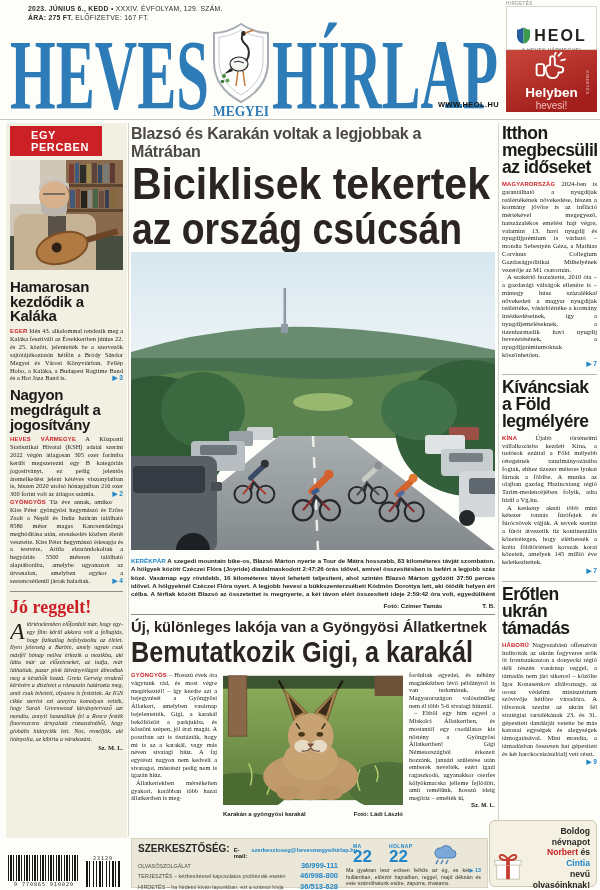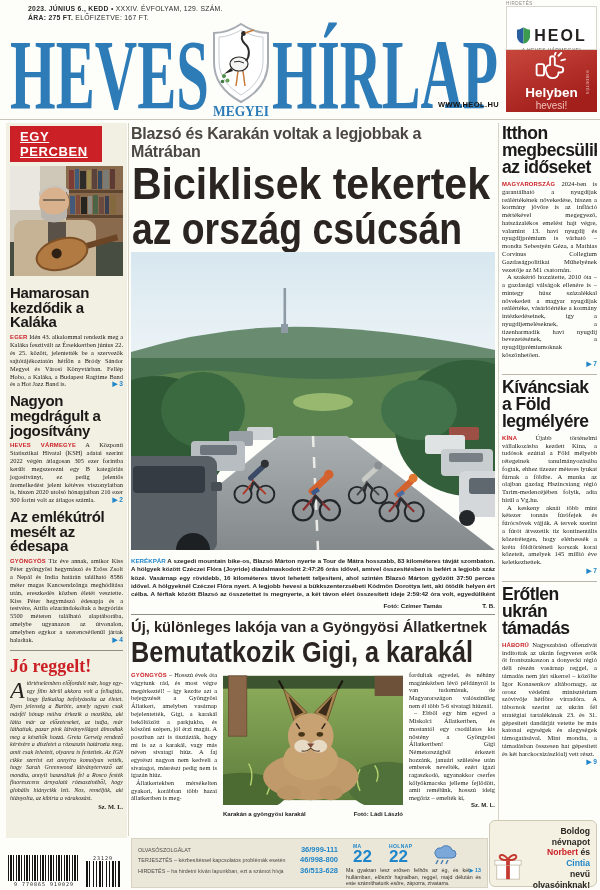--- a/index.html
+++ b/index.html
@@ -25,22 +25,22 @@
   .helyben .l1{font-size:13.5px;font-weight:bold;margin-top:1px;}
   .helyben .l2{font-size:10px;color:#f3c3bd;}
   .ad-side{position:absolute;right:-2px;top:30px;transform:rotate(90deg);font-size:4px;color:#e7b7b2;letter-spacing:.5px;}
 
   
   .vsep{position:absolute;top:123px;width:1px;height:713px;background:#d6d2c4;}
 
   
   .leftcol{position:absolute;left:6px;top:123px;width:121px;height:715px;background:#f2efe3;
            padding:3px 4px;box-sizing:border-box;overflow:hidden;}
-  .seclabel{background:#cb2026;color:#fff;font-size:13px;font-weight:bold;letter-spacing:.6px;
-            width:92px;padding:3px 10px;box-sizing:border-box;text-decoration:underline;}
+  .seclabel{background:#cb2026;color:#fff;font-size:11px;font-weight:bold;letter-spacing:.6px;
+            width:92px;padding:3px 21px;box-sizing:border-box;}
   .lphoto{margin-top:4px;}
   .ltitle{font-size:15px;line-height:.98;font-weight:bold;letter-spacing:-.3px;color:#1c1a18;margin:6px 0 3px;}
   .lbody{font-family:"Liberation Serif","DejaVu Serif",serif;font-size:6.4px;line-height:1.22;text-align:justify;color:#24221f;}
   .loc{color:#cb2026;font-weight:bold;font-family:"Liberation Sans",sans-serif;font-size:5.9px;letter-spacing:.2px;}
   .pageref{color:#1f86c9;font-weight:bold;font-family:"Liberation Sans",sans-serif;font-size:6.6px;float:right;}
   .jr-rule{height:1px;background:#8f8c82;margin:7px 0 5px;}
   .jr-title{font-family:"Liberation Serif","DejaVu Serif",serif;color:#cb2026;font-size:18px;font-weight:bold;margin-bottom:3px;}
   .jr-body{font-family:"Liberation Serif","DejaVu Serif",serif;font-style:italic;font-size:6px;line-height:1.27;
            text-align:justify;color:#26231f;max-height:172px;overflow:hidden;}
   .jr-body .dropcap{float:left;font-size:24px;line-height:20px;padding-right:2px;font-style:italic;}
@@ -230,21 +230,20 @@
       <span class="pageref">▶ 3</span>
     </div>
 
     <div class="ltitle">Nagyon megdrágult a jogosítvány</div>
     <div class="lbody">
       <span class="loc">HEVES VÁRMEGYE</span>
       <span>A Központi Statisztikai Hivatal (KSH) adatai szerint 2022 végén átlagosan 305 ezer forintba került megszerezni egy B kategóriás jogosítványt, ez pedig jelentős áremelkedést jelent kétéves viszonylatban is, hiszen 2020 utolsó hónapjaiban 216 ezer 300 forint volt az átlagos számla.</span>
       <span class="pageref">▶ 2</span>
     </div>
 
-    <div class="ltitle">Az emlékútról mesélt az édesapa</div>
     <div class="lbody">
       <span class="loc">GYÖNGYÖS</span>
       <span>Tíz éve annak, amikor Kiss Péter gyöngyösi hegymászó és Erőss Zsolt a Nepál és India határán található 8586 méter magas Kancsendzönga meghódítása után, ereszkedés közben életét vesztette. Kiss Péter hegymászó édesapja és a testvére, Attila elzarándokoltak a hegyóriás 5500 méteren található alaptáborába, amelybe ugyanazon az útvonalon, amelyben egykor a szerencsétlenül jártak haladtak.</span>
       <span class="pageref">▶ 4</span>
     </div>
 
     <div class="jr-rule"></div>
     <div class="jr-title">Jó reggelt!</div>
     <div class="jr-body">
       <span class="dropcap">A</span>
@@ -413,20 +412,25 @@
       <div class="zoo-col">
         <p>fordultak egyedei, és néhány magánkézben lévő példányról is van tudomásuk, de Magyarországon valószínűleg nem él több 5-6 sivatagi hiúznál.</p>
         <p class="ind">– Ebből egy hím egyed a Miskolci Állatkertben, és mostantól egy csodálatos kis nőstény a Gyöngyösi Állatkertben! Gigi Németországból érkezett hozzánk, januári születése után emberek nevelték, ezért igazi ragaszkodó, ugyanakkor cserfes kölyökmacska jelleme fejlődött, amit remélünk, hosszú ideig megőriz – emelték ki,</p>
         <div class="zoo-sig">Sz. M. L.</div>
       </div>
     </div>
   </div>
 
   <div class="footer">
     <div class="f-left">
+      <div class="f-titlerow">
+        <span class="f-title">SZERKESZTŐSÉG:</span>
+        <span class="f-email-label">E-mail:</span>
+        <span class="f-email">szerkesztoseg@hevesmegyeihirlap.hu</span>
+      </div>
       <div class="f-row">
         <span>OLVASÓSZOLGÁLAT</span>
         <span class="ph">36/999-111</span>
       </div>
       <div class="f-row">
         <span>TERJESZTÉS – kézbesítéssel kapcsolatos problémák esetén</span>
         <span class="ph">46/998-800</span>
       </div>
       <div class="f-row">
         <span>HIRDETÉS – ha hirdetni kíván lapunkban, ezt a számot hívja</span>

